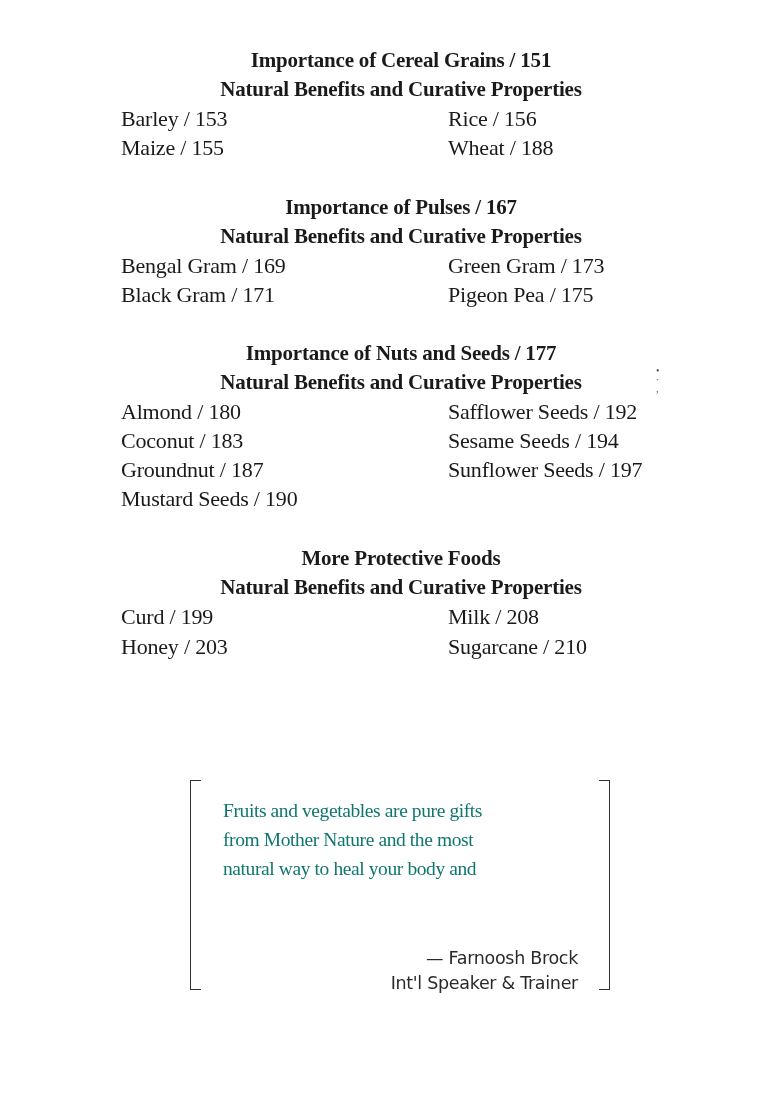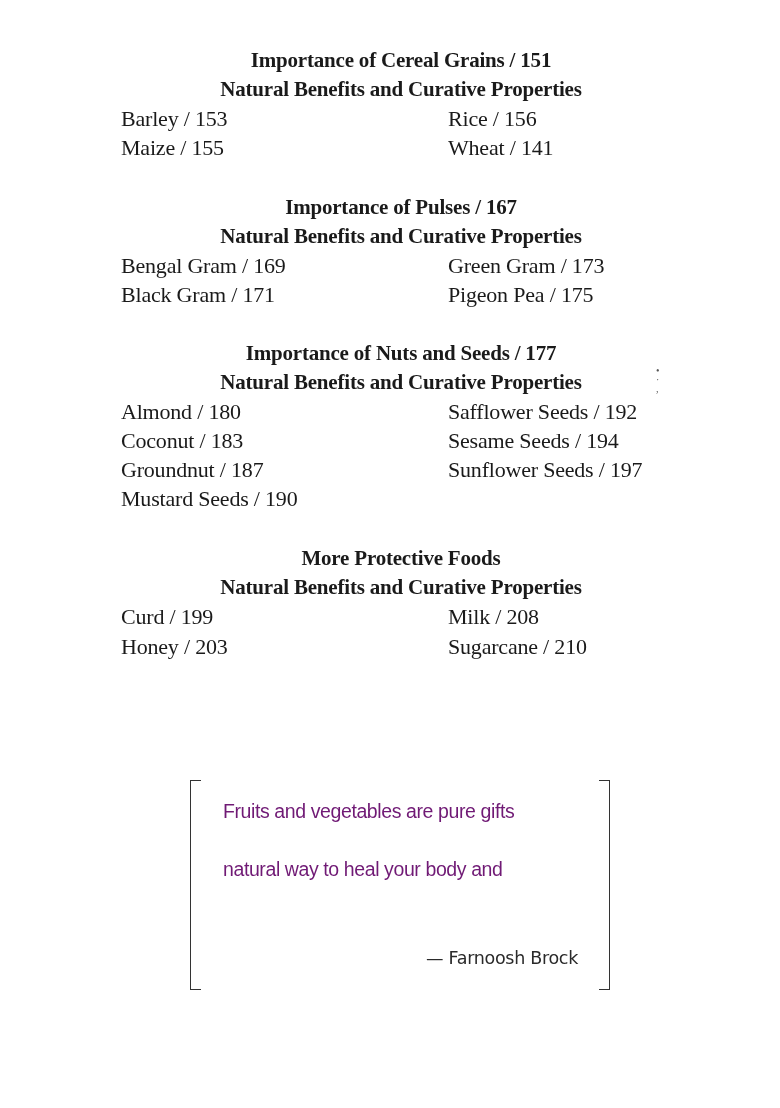--- a/index.html
+++ b/index.html
@@ -9,36 +9,36 @@
   .sec-title, .sec-sub { position: absolute; left: 0; width: 802px; text-align: center;
          font-size: 21px; font-weight: bold; letter-spacing: -0.2px; white-space: nowrap; }
   .sec-sub { width: 802px; }
   .entry { position: absolute; font-size: 22px; white-space: nowrap; letter-spacing: -0.2px; }
   .col-left { left: 121px; }
   .col-right { left: 448px; }
   .quote-box { position: absolute; left: 190px; top: 780px; width: 420px; height: 210px; }
   .bracket { position: absolute; width: 10px; border-color: #333; border-style: solid; }
   .bracket-left { left: 0; top: 0; height: 208px; border-width: 1px 0 1px 1px; }
   .bracket-right { right: 0; top: 0; height: 208px; border-width: 1px 1px 1px 0; }
-  .quote-line { position: absolute; left: 33px; font-family: Liberation Sans, sans-serif;
-         font-size: 19.5px; color: #701a75; white-space: nowrap; letter-spacing: -0.4px; }
+  .quote-line { position: absolute; left: 33px; font-family: Liberation Serif, serif;
+         font-size: 19.5px; color: #0f766e; white-space: nowrap; letter-spacing: -0.4px; }
   .attrib { position: absolute; right: 32px; font-family: "DejaVu Sans", sans-serif;
          font-size: 17.5px; color: #2a2a2a; white-space: nowrap; text-align: right; letter-spacing: -0.3px; margin-top: 27px; }
   .speck { position: absolute; left: 656px; top: 366px; font-size: 10px; color: #555; line-height: 9px; }
 </style>
 </head>
 <body>
 
 <div class="section" style="top:0">
   <div class="sec-title" style="top:48px">Importance of Cereal Grains / 151</div>
   <div class="sec-sub" style="top:77px">Natural Benefits and Curative Properties</div>
   <div class="entry col-left" style="top:106px">Barley / 153</div>
   <div class="entry col-left" style="top:135px">Maize / 155</div>
   <div class="entry col-right" style="top:106px">Rice / 156</div>
-  <div class="entry col-right" style="top:135px">Wheat / 141</div>
+  <div class="entry col-right" style="top:135px">Wheat / 188</div>
 </div>
 
 <div class="section" style="top:0">
   <div class="sec-title" style="top:195px">Importance of Pulses / 167</div>
   <div class="sec-sub" style="top:224px">Natural Benefits and Curative Properties</div>
   <div class="entry col-left" style="top:253px">Bengal Gram / 169</div>
   <div class="entry col-left" style="top:282px">Black Gram / 171</div>
   <div class="entry col-right" style="top:253px">Green Gram / 173</div>
   <div class="entry col-right" style="top:282px">Pigeon Pea / 175</div>
 </div>
@@ -63,15 +63,17 @@
   <div class="entry col-right" style="top:604px">Milk / 208</div>
   <div class="entry col-right" style="top:634px">Sugarcane / 210</div>
 </div>
 
 <div class="speck">•<br>·<br>,</div>
 
 <div class="quote-box">
   <div class="bracket bracket-left"></div>
   <div class="bracket bracket-right"></div>
   <div class="quote-line" style="top:20px">Fruits and vegetables are pure gifts</div>
+  <div class="quote-line" style="top:49px">from Mother Nature and the most</div>
   <div class="quote-line" style="top:78px">natural way to heal your body and</div>
   <div class="attrib" style="top:141px">— Farnoosh Brock</div>
+  <div class="attrib" style="top:166px">Int'l Speaker &amp; Trainer</div>
 </div>
 
 </body></html>

